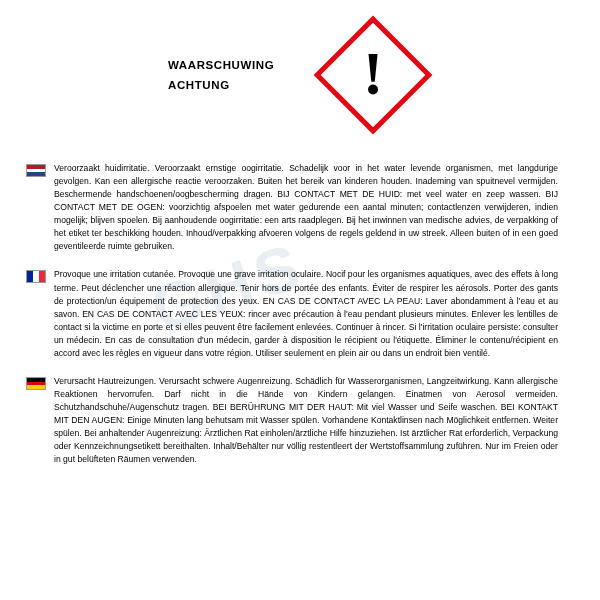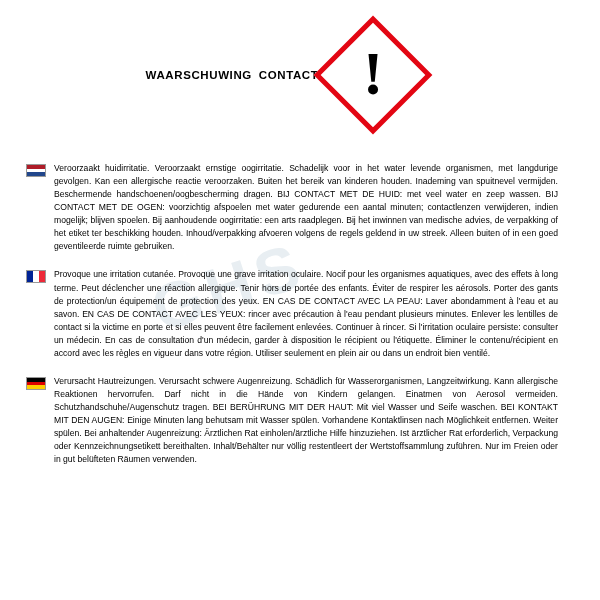--- a/index.html
+++ b/index.html
@@ -45,21 +45,21 @@
     z-index: 2;
     height: 150px;
     display: flex;
     align-items: center;
     justify-content: center;
     gap: 18px;
   }
 
   .signal-words {
     display: flex;
-    flex-direction: row;
+    flex-direction: column;
     justify-content: center;
     gap: 7px;
     font-size: 11.5px;
     font-weight: bold;
     letter-spacing: 0.6px;
     line-height: 1.05;
     width: 128px;
     text-align: left;
   }
 
@@ -141,21 +141,21 @@
 </head>
 <body>
 
 <div class="page">
 
   <div class="watermark">GHS</div>
 
   <div class="header">
     <div class="signal-words">
       <div>WAARSCHUWING</div>
-      <div>CONTACT</div>
+      <div>ACHTUNG</div>
     </div>
     <div class="pictogram-wrap">
       <div class="pictogram"></div>
       <div class="pictogram-mark">!</div>
     </div>
   </div>
 
   <div class="content">
 
     <div class="lang-block">

